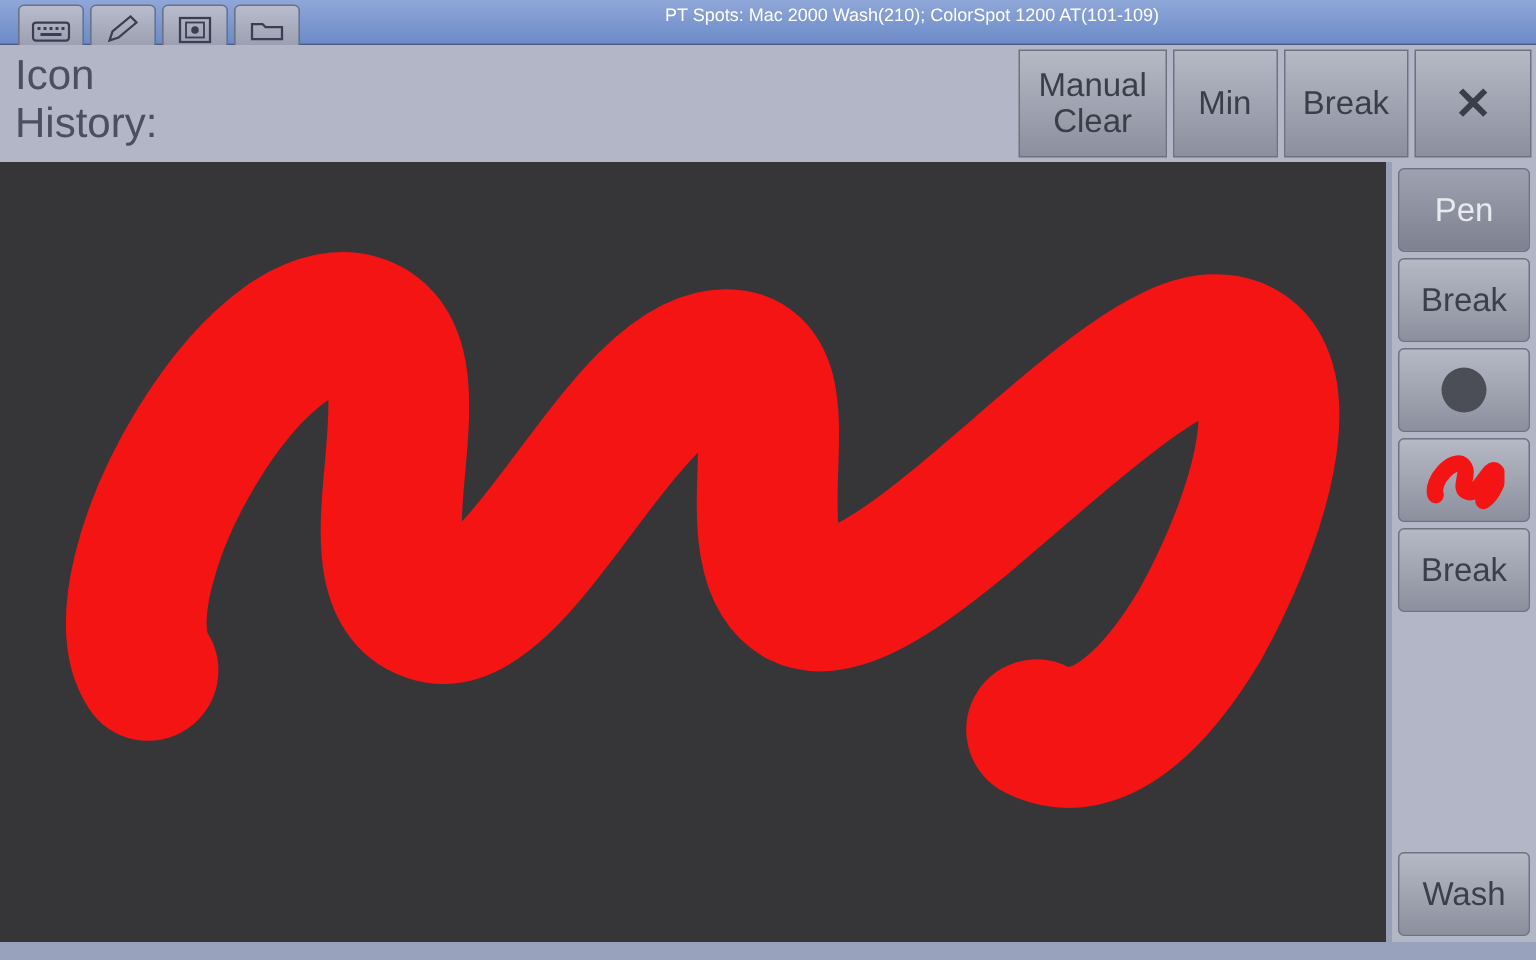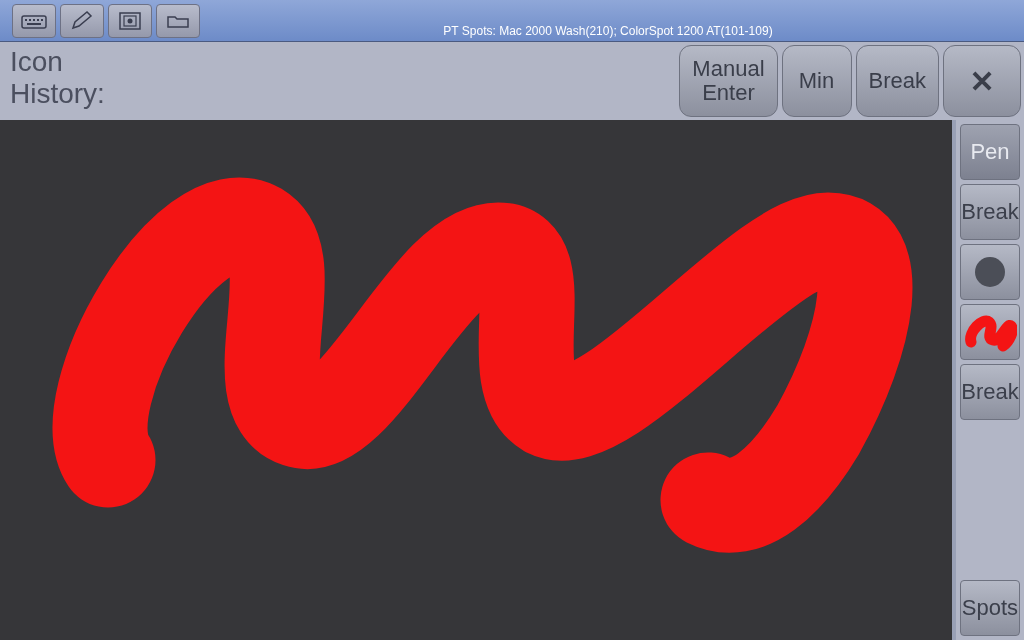--- a/index.html
+++ b/index.html
@@ -1,24 +1,24 @@
 <!DOCTYPE html>
 <html><head>
   <meta charset="utf-8">
   <style>
     * { margin: 0; padding: 0; box-sizing: border-box; }
     html, body { width: 1024px; height: 640px; overflow: hidden; font-family: Arial, sans-serif; }
     body { background: #99a2bd; }
 
     
     .titlebar {
-      height: 42px;
+      height: 30px;
       background: linear-gradient(#8fa7d8, #6d8bc8);
       display: flex;
-      align-items: flex-end;
+      align-items: flex-start;
       padding: 3px 12px;
       gap: 4px;
       border-bottom: 1px solid #4a5a80;
     }
     .titlebar .tb-btn {
       width: 44px; height: 34px;
       background: linear-gradient(#b8bccc, #9599ab);
       border: 1px solid #6d7185;
       border-radius: 4px;
       display: flex; align-items: center; justify-content: center;
@@ -51,21 +51,21 @@
       line-height: 1.15;
     }
     .header-right {
       display: flex;
       gap: 4px;
       padding: 3px 3px 3px 0;
     }
     .hdr-btn {
       background: linear-gradient(#b5b9c6, #8c909e);
       border: 1px solid #6e7280;
-      border-radius: 12px;
+      border-radius: 0;
       color: #3a3e4a;
       font-size: 22px;
       display: flex;
       flex-direction: column;
       align-items: center;
       justify-content: center;
       padding: 0 12px;
       min-width: 70px;
       line-height: 1.1;
       text-align: center;
@@ -85,21 +85,21 @@
       border-right: 4px solid #99a0b5;
     }
     .canvas-area svg.stroke {
       position: absolute;
       left: 0; top: 0;
       width: 100%; height: 100%;
     }
 
     
     .sidebar {
-      width: 68px;
+      width: 96px;
       background: #b2b6c6;
       display: flex;
       flex-direction: column;
       gap: 4px;
       padding: 4px 4px;
     }
     .side-btn {
       background: linear-gradient(#b5b9c6, #8c909e);
       border: 1px solid #6e7280;
       border-radius: 4px;
@@ -157,21 +157,21 @@
 </div>
 
 <div class="header">
   <div class="header-left">
     <div>Icon</div>
     <div>History:</div>
   </div>
   <div class="header-right">
     <div class="hdr-btn manual">
       <span>Manual</span>
-      <span>Enter</span>
+      <span>Clear</span>
     </div>
     <div class="hdr-btn">
       <span>Min</span>
     </div>
     <div class="hdr-btn">
       <span>Break</span>
     </div>
     <div class="hdr-btn close">
       <span>✕</span>
     </div>
@@ -205,16 +205,16 @@
     <div class="side-btn">
       <svg class="scribble" viewBox="0 0 54 40">
         <path d="M8 30 C 5 20, 20 5, 26 10 C 32 15, 22 26, 30 28 C 38 30, 44 10, 48 14 C 52 18, 46 30, 40 34" fill="none" stroke="#f41414" stroke-width="11" stroke-linecap="round" stroke-linejoin="round"></path>
       </svg>
     </div>
     <div class="side-btn">
       <span>Break</span>
     </div>
     <div class="spacer"></div>
     <div class="side-btn">
-      <span>Spots</span>
+      <span>Wash</span>
     </div>
   </div>
 </div>
 
 </body></html>

